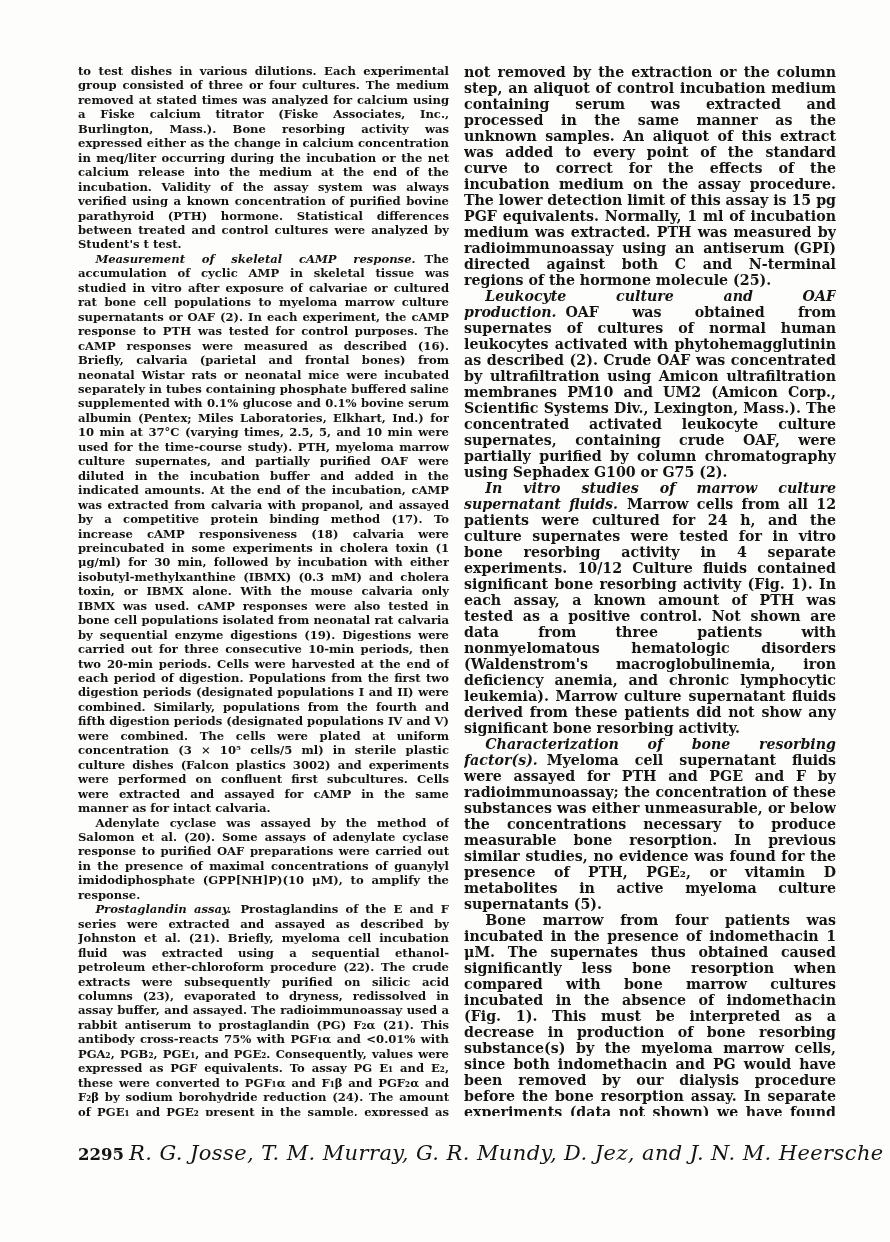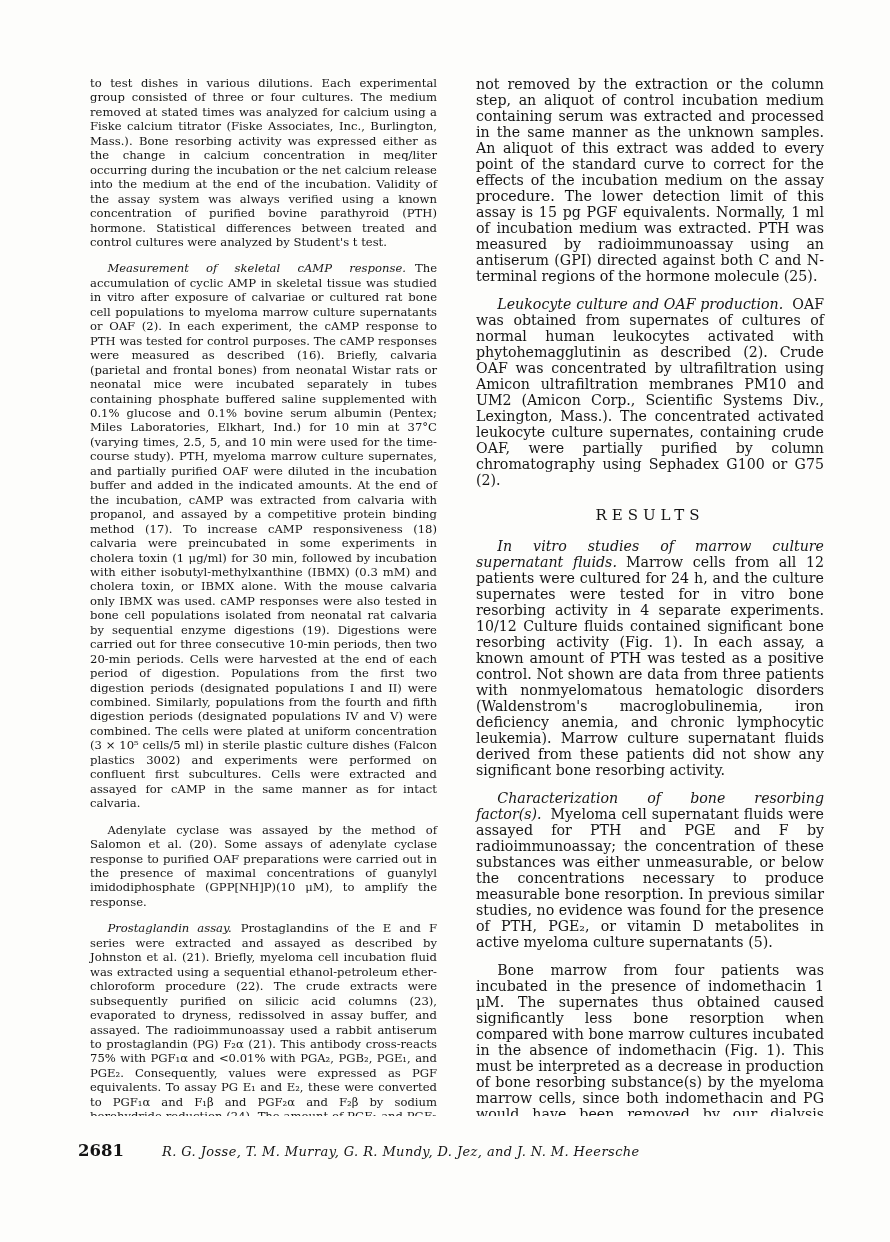--- a/index.html
+++ b/index.html
@@ -31,23 +31,24 @@
     width: 371px;
     font-size: 11.6px;
     line-height: 14.45px;
   }
   .col-right {
     width: 372px;
     font-size: 14.2px;
     line-height: 16px;
   }
   .col p {
-    margin: 12px;
+    margin: 0;
     text-align: justify;
     text-indent: 1.5em;
+    font-weight: bold;
   }
   .col p.no-indent { text-indent: 0; }
   .lead {
     font-style: italic;
     margin-right: 9px;
   }
   .results-heading {
     margin: 19px 0 15px 0;
     text-align: center;
     font-size: 15px;
@@ -61,22 +62,21 @@
     left: 78px;
     width: 760px;
     white-space: nowrap;
   }
   .page-number {
     font-weight: bold;
     font-size: 16.5px;
   }
   .authors {
     font-style: italic;
-    font-size: 13px;
-    margin-left: 33px;
+    font-size: 21px;
     letter-spacing: 0.4px;
   }
 </style>
 </head>
 <body>
 
 <div class="page">
   <div class="columns">
 
     <div class="col col-left">
@@ -94,32 +94,31 @@
       </p>
     </div>
 
     <div class="col col-right">
       <p class="no-indent">
         <span>not removed by the extraction or the column step, an aliquot of control incubation medium containing serum was extracted and processed in the same manner as the unknown samples. An aliquot of this extract was added to every point of the standard curve to correct for the effects of the incubation medium on the assay procedure. The lower detection limit of this assay is 15 pg PGF equivalents. Normally, 1 ml of incubation medium was extracted. PTH was measured by radioimmunoassay using an antiserum (GPI) directed against both C and N-terminal regions of the hormone molecule (25).</span>
       </p>
       <p>
         <span class="lead">Leukocyte culture and OAF production.</span><span>OAF was obtained from supernates of cultures of normal human leukocytes activated with phytohemagglutinin as described (2). Crude OAF was concentrated by ultrafiltration using Amicon ultrafiltration membranes PM10 and UM2 (Amicon Corp., Scientific Systems Div., Lexington, Mass.). The concentrated activated leukocyte culture supernates, containing crude OAF, were partially purified by column chromatography using Sephadex G100 or G75 (2).</span>
       </p>
-      <h2 class="results-heading">RESULTS</h2>
       <p>
         <span class="lead">In vitro studies of marrow culture supernatant fluids.</span><span>Marrow cells from all 12 patients were cultured for 24 h, and the culture supernates were tested for in vitro bone resorbing activity in 4 separate experiments. 10/12 Culture fluids contained significant bone resorbing activity (Fig. 1). In each assay, a known amount of PTH was tested as a positive control. Not shown are data from three patients with nonmyelomatous hematologic disorders (Waldenstrom's macroglobulinemia, iron deficiency anemia, and chronic lymphocytic leukemia). Marrow culture supernatant fluids derived from these patients did not show any significant bone resorbing activity.</span>
       </p>
       <p>
         <span class="lead">Characterization of bone resorbing factor(s).</span><span>Myeloma cell supernatant fluids were assayed for PTH and PGE and F by radioimmunoassay; the concentration of these substances was either unmeasurable, or below the concentrations necessary to produce measurable bone resorption. In previous similar studies, no evidence was found for the presence of PTH, PGE₂, or vitamin D metabolites in active myeloma culture supernatants (5).</span>
       </p>
       <p>
         <span>Bone marrow from four patients was incubated in the presence of indomethacin 1 μM. The supernates thus obtained caused significantly less bone resorption when compared with bone marrow cultures incubated in the absence of indomethacin (Fig. 1). This must be interpreted as a decrease in production of bone resorbing substance(s) by the myeloma marrow cells, since both indomethacin and PG would have been removed by our dialysis procedure before the bone resorption assay. In separate experiments (data not shown) we have found that indomethacin at 1 μM concentration has no direct effect on the bone resorptive response to OAF or to myeloma culture fluids.</span>
       </p>
 
     </div>
 
   </div>
 
   <div class="footer">
-    <span class="page-number">2681</span>
+    <span class="page-number">2295</span>
     <span class="authors">R. G. Josse, T. M. Murray, G. R. Mundy, D. Jez, and J. N. M. Heersche</span>
   </div>
 </div>
 
 </body></html>

